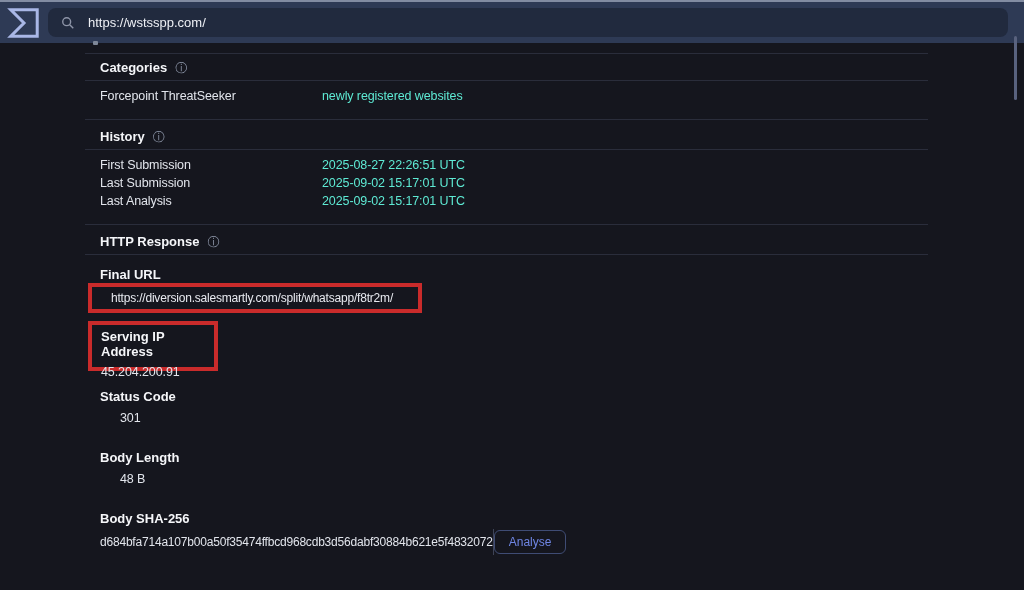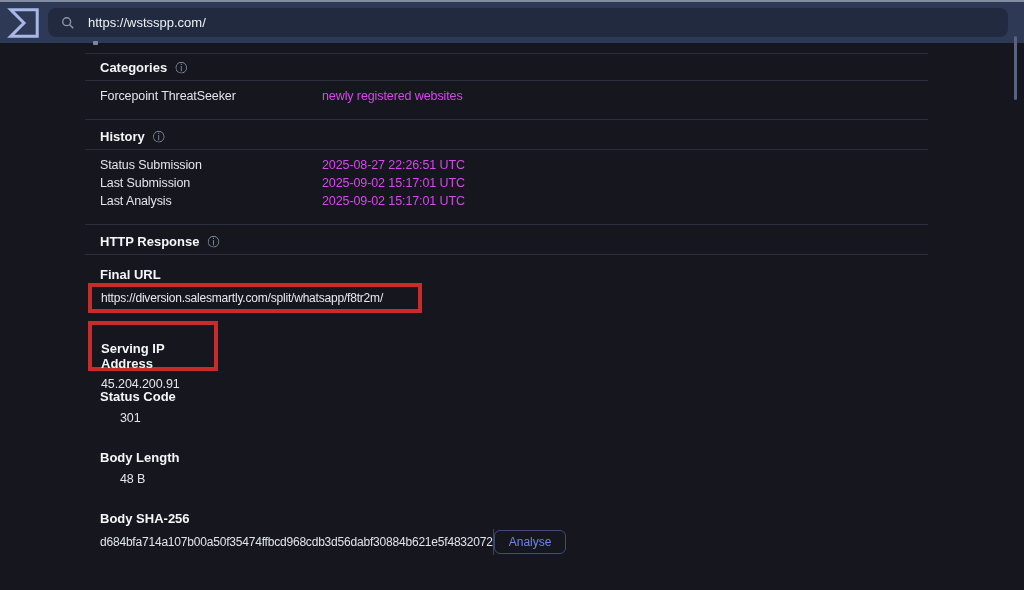--- a/index.html
+++ b/index.html
@@ -44,32 +44,32 @@
   .divider { position:absolute; left:85px; right:0; height:1px; background:#2a2d3b; }
   .sec-head {
     position:absolute; left:100px; font-size:13px; font-weight:bold; color:#f5f6f9;
     display:flex; align-items:center; gap:8px;
   }
   .info {
     font-size:12px; font-weight:normal; color:#9099ac; cursor:pointer;
     line-height:1;
   }
   .lbl { position:absolute; left:100px; font-size:12.5px; letter-spacing:-0.1px; color:#e2e5ec; }
-  .val { position:absolute; left:322px; font-size:12.5px; letter-spacing:-0.1px; color:#d946ef; }
+  .val { position:absolute; left:322px; font-size:12.5px; letter-spacing:-0.1px; color:#5eead4; }
   .field-label { position:absolute; left:100px; font-size:13px; font-weight:bold; color:#f5f6f9; }
   .field-value { position:absolute; left:100px; font-size:12.5px; letter-spacing:-0.1px; color:#e2e5ec;margin-left:20px; }
   
   .annot { position:absolute; border:4px solid #c92b2b; }
   .annot-url {
     left:88px; top:251px; width:334px; height:30px;
-    display:flex; align-items:center; padding-left:9px;
+    display:flex; align-items:center; padding-left:19px;
     font-size:12px; letter-spacing:-0.2px; color:#e8eaf0;
   }
   .annot-ip { left:88px; top:289px; width:130px; height:50px; padding:4px 0 0 9px; }
-  .annot-ip .ip-label { display:block; font-size:13px; font-weight:bold; color:#f5f6f9; margin-bottom:6px;margin-top:12px; }
+  .annot-ip .ip-label { display:block; font-size:13px; font-weight:bold; color:#f5f6f9; margin-bottom:6px; }
   .annot-ip .ip-value { display:block; font-size:12.5px; letter-spacing:-0.1px; color:#e2e5ec; }
   
   .sha-row {
     position:absolute; left:100px; top:495px; height:30px;
     display:flex; align-items:center; 
   }
   .sha-hash { font-size:12px; letter-spacing:-0.2px; color:#e2e5ec; }
   .vsep { width:1px; height:26px; background:#3e4356; }
   .analyse-btn {
     background:transparent; border:1px solid #3f4c74; border-radius:6px;
@@ -107,21 +107,21 @@
   <div class="divider" style="top:48px"></div>
   <span class="lbl" style="top:57px">Forcepoint ThreatSeeker</span>
   <span class="val" style="top:57px">newly registered websites</span>
 
   <div class="divider" style="top:87px"></div>
   <div class="sec-head" style="top:97px">
     <span>History</span>
     <span class="info">ⓘ</span>
   </div>
   <div class="divider" style="top:117px"></div>
-  <span class="lbl" style="top:126px">Status Submission</span>
+  <span class="lbl" style="top:126px">First Submission</span>
   <span class="val" style="top:126px">2025-08-27 22:26:51 UTC</span>
   <span class="lbl" style="top:144px">Last Submission</span>
   <span class="val" style="top:144px">2025-09-02 15:17:01 UTC</span>
   <span class="lbl" style="top:162px">Last Analysis</span>
   <span class="val" style="top:162px">2025-09-02 15:17:01 UTC</span>
 
   <div class="divider" style="top:192px"></div>
   <div class="sec-head" style="top:202px">
     <span>HTTP Response</span>
     <span class="info">ⓘ</span>

